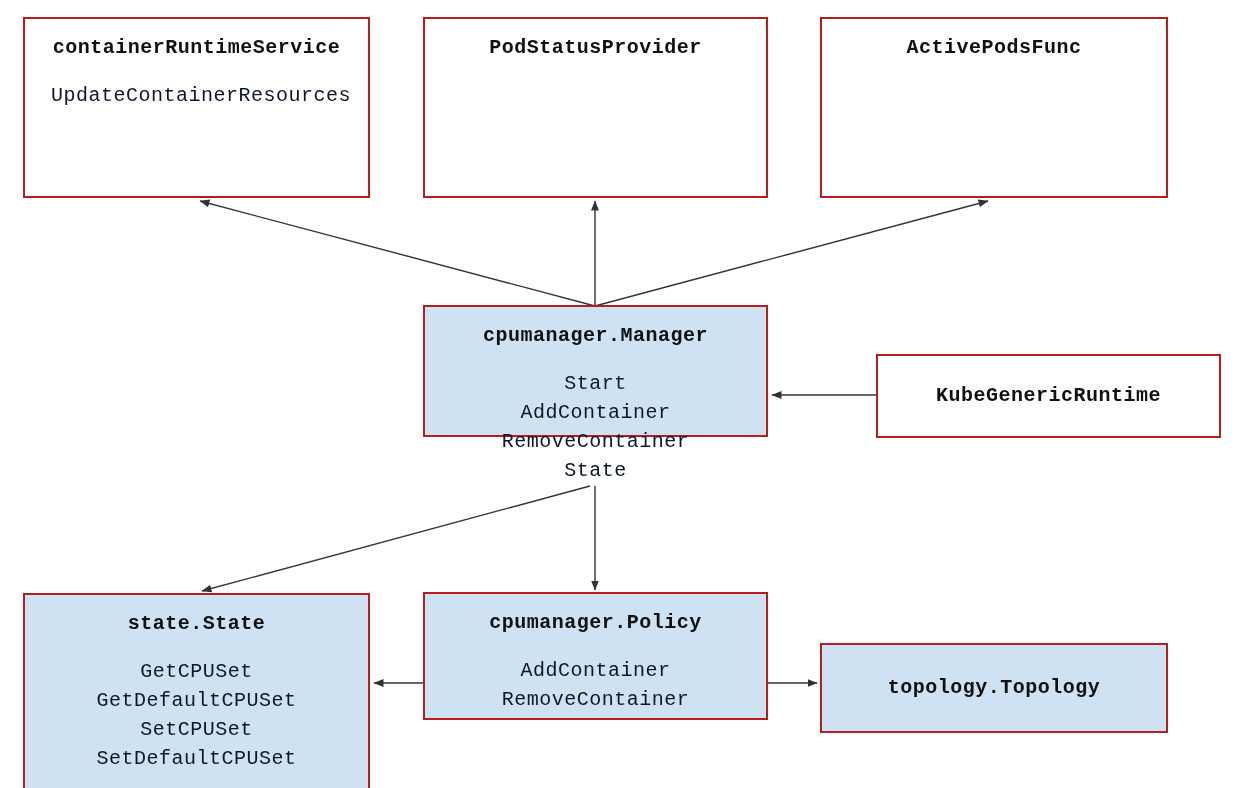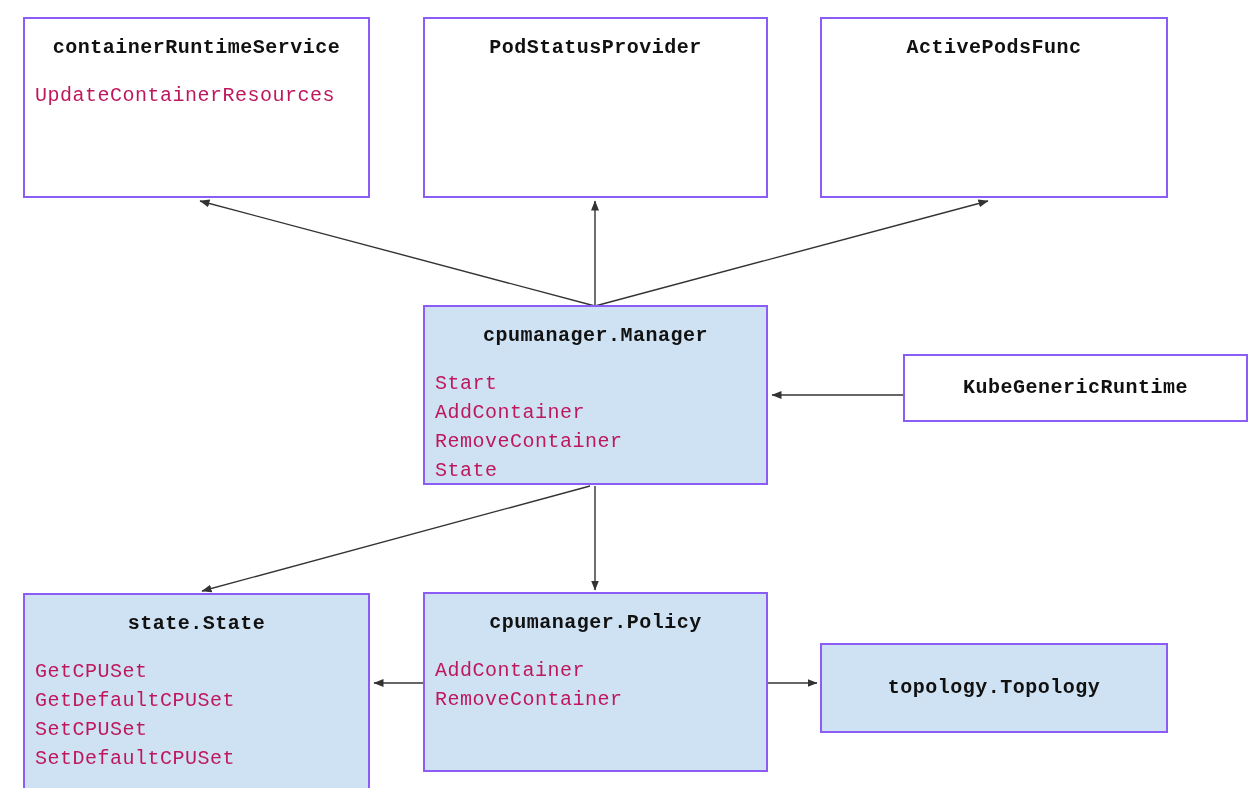--- a/index.html
+++ b/index.html
@@ -19,21 +19,21 @@
     position: absolute;
     left: 0;
     top: 0;
     width: 1258px;
     height: 788px;
     pointer-events: none;
   }
   .node {
     position: absolute;
     box-sizing: border-box;
-    border: 2px solid #8b5cf6;
+    border: 2px solid #b91c1c;
     background: #ffffff;
   }
   .node.highlight {
     background: #cfe2f3;
   }
   .node-title {
     padding-top: 16px;
     text-align: center;
     font-weight: bold;
     font-size: 20px;
@@ -45,26 +45,27 @@
   .node.center-title {
     display: flex;
     align-items: center;
     justify-content: center;
   }
   .node.center-title .node-title {
     padding-top: 0;
   }
   .methods {
     margin-top: 20px;
-    padding: 0 10px;
+    padding: 0 26px;
     font-size: 20px;
     line-height: 29px;
     letter-spacing: 0.5px;
-    color: #be185d;
+    color: #0f172a;
     white-space: nowrap;
+    text-align: center;
   }
 </style>
 </head>
 <body>
 
 <div class="canvas">
 
   <svg class="edges" viewBox="0 0 1258 788" xmlns="http://www.w3.org/2000/svg">
     <defs>
       <marker id="arrow" markerWidth="11" markerHeight="10" refX="9.5" refY="4" orient="auto" markerUnits="userSpaceOnUse">
@@ -89,45 +90,45 @@
   </div>
 
   <div class="node" style="left:820px; top:17px; width:348px; height:181px;">
     <div class="node-title">ActivePodsFunc</div>
   </div>
 
   <div class="node" style="left:423px; top:17px; width:345px; height:181px;">
     <div class="node-title">PodStatusProvider</div>
   </div>
 
-  <div class="node highlight" style="left:423px; top:305px; width:345px; height:180px;">
+  <div class="node highlight" style="left:423px; top:305px; width:345px; height:132px;">
     <div class="node-title">cpumanager.Manager</div>
     <div class="methods">
       <div>Start</div>
       <div>AddContainer</div>
       <div>RemoveContainer</div>
       <div>State</div>
     </div>
   </div>
 
-  <div class="node center-title" style="left:903px; top:354px; width:345px; height:68px;">
+  <div class="node center-title" style="left:876px; top:354px; width:345px; height:84px;">
     <div class="node-title">KubeGenericRuntime</div>
   </div>
 
   <div class="node highlight" style="left:23px; top:593px; width:347px; height:209px;">
     <div class="node-title">state.State</div>
     <div class="methods">
       <div>GetCPUSet</div>
       <div>GetDefaultCPUSet</div>
       <div>SetCPUSet</div>
       <div>SetDefaultCPUSet</div>
     </div>
   </div>
 
-  <div class="node highlight" style="left:423px; top:592px; width:345px; height:180px;">
+  <div class="node highlight" style="left:423px; top:592px; width:345px; height:128px;">
     <div class="node-title">cpumanager.Policy</div>
     <div class="methods">
       <div>AddContainer</div>
       <div>RemoveContainer</div>
     </div>
   </div>
 
   <div class="node highlight center-title" style="left:820px; top:643px; width:348px; height:90px;">
     <div class="node-title">topology.Topology</div>
   </div>

